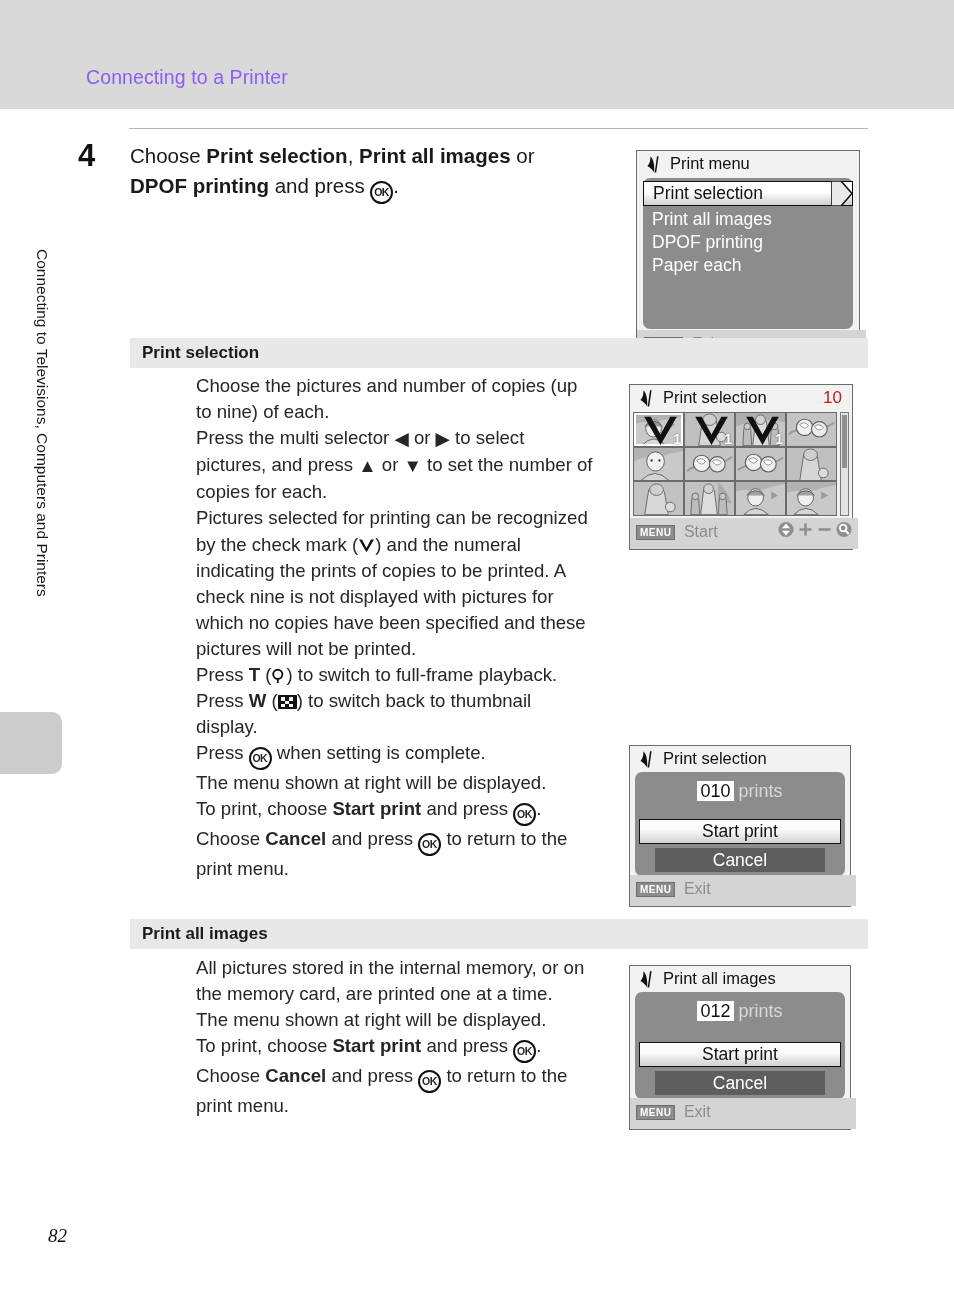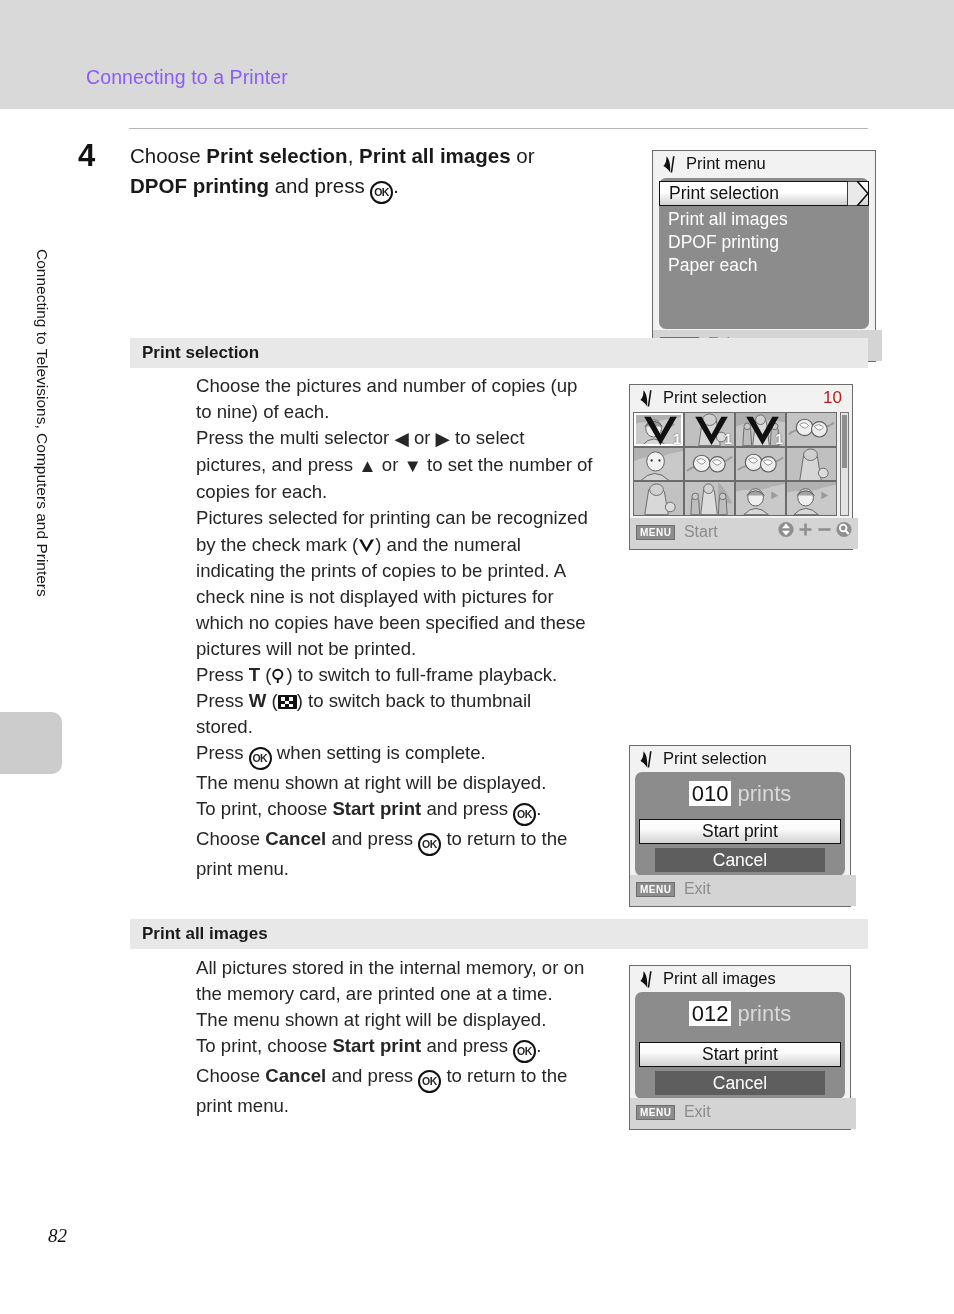--- a/index.html
+++ b/index.html
@@ -137,21 +137,21 @@
     position:absolute;background:#e3e3e3;border:1px solid #7a7a7a;
     box-sizing:border-box;
   }
   .scrollbar i{
     position:absolute;left:1px;right:1px;top:2px;height:52%;background:#8f8f8f;
     display:block;
   }
   
   .prints-line{
     position:absolute;left:0;width:100%;text-align:center;
-    font-size:22px;color:#d9d9d9;
+    font-size:18px;color:#d9d9d9;
   }
   .prints-num{
     background:#ffffff;color:#111;padding:0 3px;font-weight:normal;
   }
   .btn-start{
     position:absolute;left:4px;right:4px;height:25px;line-height:22px;
     text-align:center;font-size:17.5px;color:#111;border:1.5px solid #111;
     box-sizing:border-box;
     background:linear-gradient(to bottom,#ffffff 0%,#fbfbfb 40%,#d2d2d2 100%);
   }
@@ -175,21 +175,21 @@
 <div class="side-tab-block"></div>
 
 <div class="rule-top"></div>
 
 <div class="step-num">4</div>
 <div class="step-text">
   <span>Choose </span><span class="b">Print selection</span><span>, </span><span class="b">Print all images</span><span> or</span><br>
   <span class="b">DPOF printing</span><span> and press </span><span class="ok-glyph"><span>OK</span></span><span>.</span>
 </div>
 
-<div class="screen" style="left:636px;top:150px;width:224px;height:212px;margin-left:16px;">
+<div class="screen" style="left:636px;top:150px;width:224px;height:212px;">
   <div class="scr-title-row">
     <svg class="printer-ico" viewBox="0 0 20 19">
       <path d="M4.5 1.2 C7.5 4, 8.6 10, 8.2 17.5 C6.4 14.5, 3.4 11.8, 1.4 11 C3.6 9.2, 4.6 5.2, 4.5 1.2 Z" fill="#111"></path>
       <path d="M11 1.2 L12.6 1.2 L10.2 17.6 L8.7 17.6 Z" fill="#111"></path>
     </svg>
     <div class="scr-title">Print menu</div>
   </div>
   <div class="scr-panel" style="position:absolute;left:6px;top:27px;right:6px;bottom:32px;padding-top:3px;">
     <div class="menu-row sel" style="margin:0 0 2px 0;">
       <span>Print selection</span>
@@ -229,21 +229,21 @@
     </svg><span>) and the numeral</span><br>
   <span>indicating the prints of copies to be printed. A</span><br>
   <span>check nine is not displayed with pictures for</span><br>
   <span>which no copies have been specified and these</span><br>
   <span>pictures will not be printed.</span><br>
   <span>Press </span><span class="b">T</span><span> (</span><svg class="tglyph" width="15" height="16" viewBox="0 0 15 16">
       <circle cx="6.8" cy="6.3" r="4.6" fill="none" stroke="#111" stroke-width="1.9"></circle>
       <path d="M6.8 10.9 L6.8 15" stroke="#111" stroke-width="1.9"></path>
     </svg><span>) to switch to full-frame playback.</span><br>
   <span>Press </span><span class="b">W</span><span> (</span><span class="wglyph"><i style="left:3px;top:2px;width:4px;height:4px;"></i><i style="left:11px;top:2px;width:4px;height:4px;"></i><i style="left:7px;top:6px;width:4px;height:3px;"></i><i style="left:3px;top:9px;width:4px;height:3px;"></i><i style="left:11px;top:9px;width:4px;height:3px;"></i></span><span>) to switch back to thumbnail</span><br>
-  <span>stored.</span><br>
+  <span>display.</span><br>
   <span>Press </span><span class="ok-glyph"><span>OK</span></span><span> when setting is complete.</span><br>
   <span>The menu shown at right will be displayed.</span><br>
   <span>To print, choose </span><span class="b">Start print</span><span> and press </span><span class="ok-glyph"><span>OK</span></span><span>.</span><br>
   <span>Choose </span><span class="b">Cancel</span><span> and press </span><span class="ok-glyph"><span>OK</span></span><span> to return to the</span><br>
   <span>print menu.</span>
 </div>
 
 <div class="screen" style="left:629px;top:384px;width:224px;height:166px;">
   <div class="scr-title-row">
     <svg class="printer-ico" viewBox="0 0 20 19">

